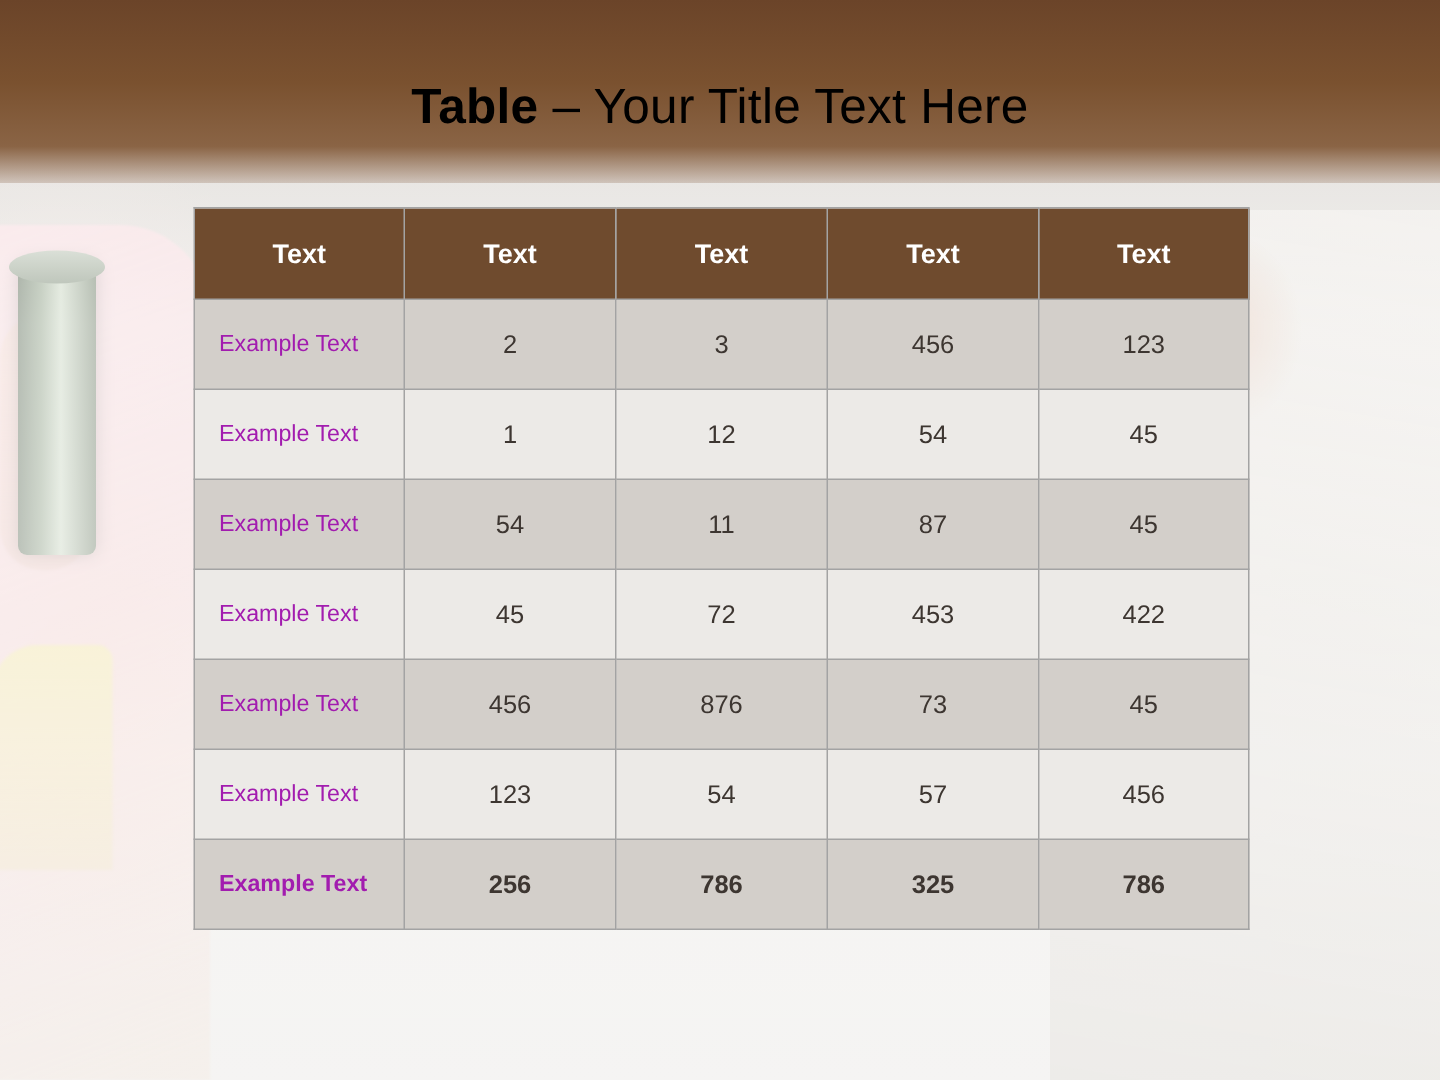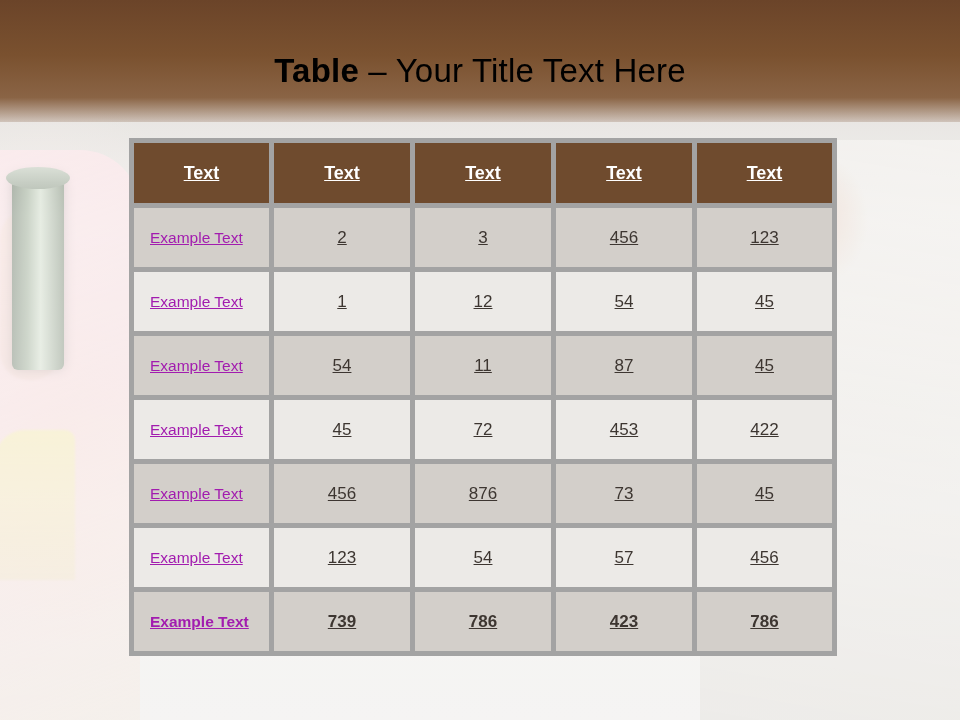--- a/index.html
+++ b/index.html
@@ -123,27 +123,26 @@
     left: 129px;
     top: 138px;
     width: 703px;
   }
   table.data {
     border-collapse: collapse;
     width: 703px;
     table-layout: fixed;
   }
   table.data th, table.data td {
-    border: 5px solid #a3a3a3;
+    border: 1px solid #a3a3a3;
     text-align: center;
     color: #3d3631;
     font-size: 17px;
     height: 59px;
     padding: 0;
-    text-decoration: underline;
   }
   table.data thead th {
     background: #6f4b2e;
     color: #ffffff;
     font-weight: bold;
     font-size: 18px;
     height: 60px;
   }
   table.data tbody td:first-child {
     text-align: left;
@@ -236,21 +235,21 @@
         </tr>
         <tr class="even">
           <td>Example Text</td>
           <td>123</td>
           <td>54</td>
           <td>57</td>
           <td>456</td>
         </tr>
         <tr class="total">
           <td>Example Text</td>
-          <td>739</td>
+          <td>256</td>
           <td>786</td>
-          <td>423</td>
+          <td>325</td>
           <td>786</td>
         </tr>
       </tbody>
     </table>
   </div>
 </div>
 
 </body></html>

